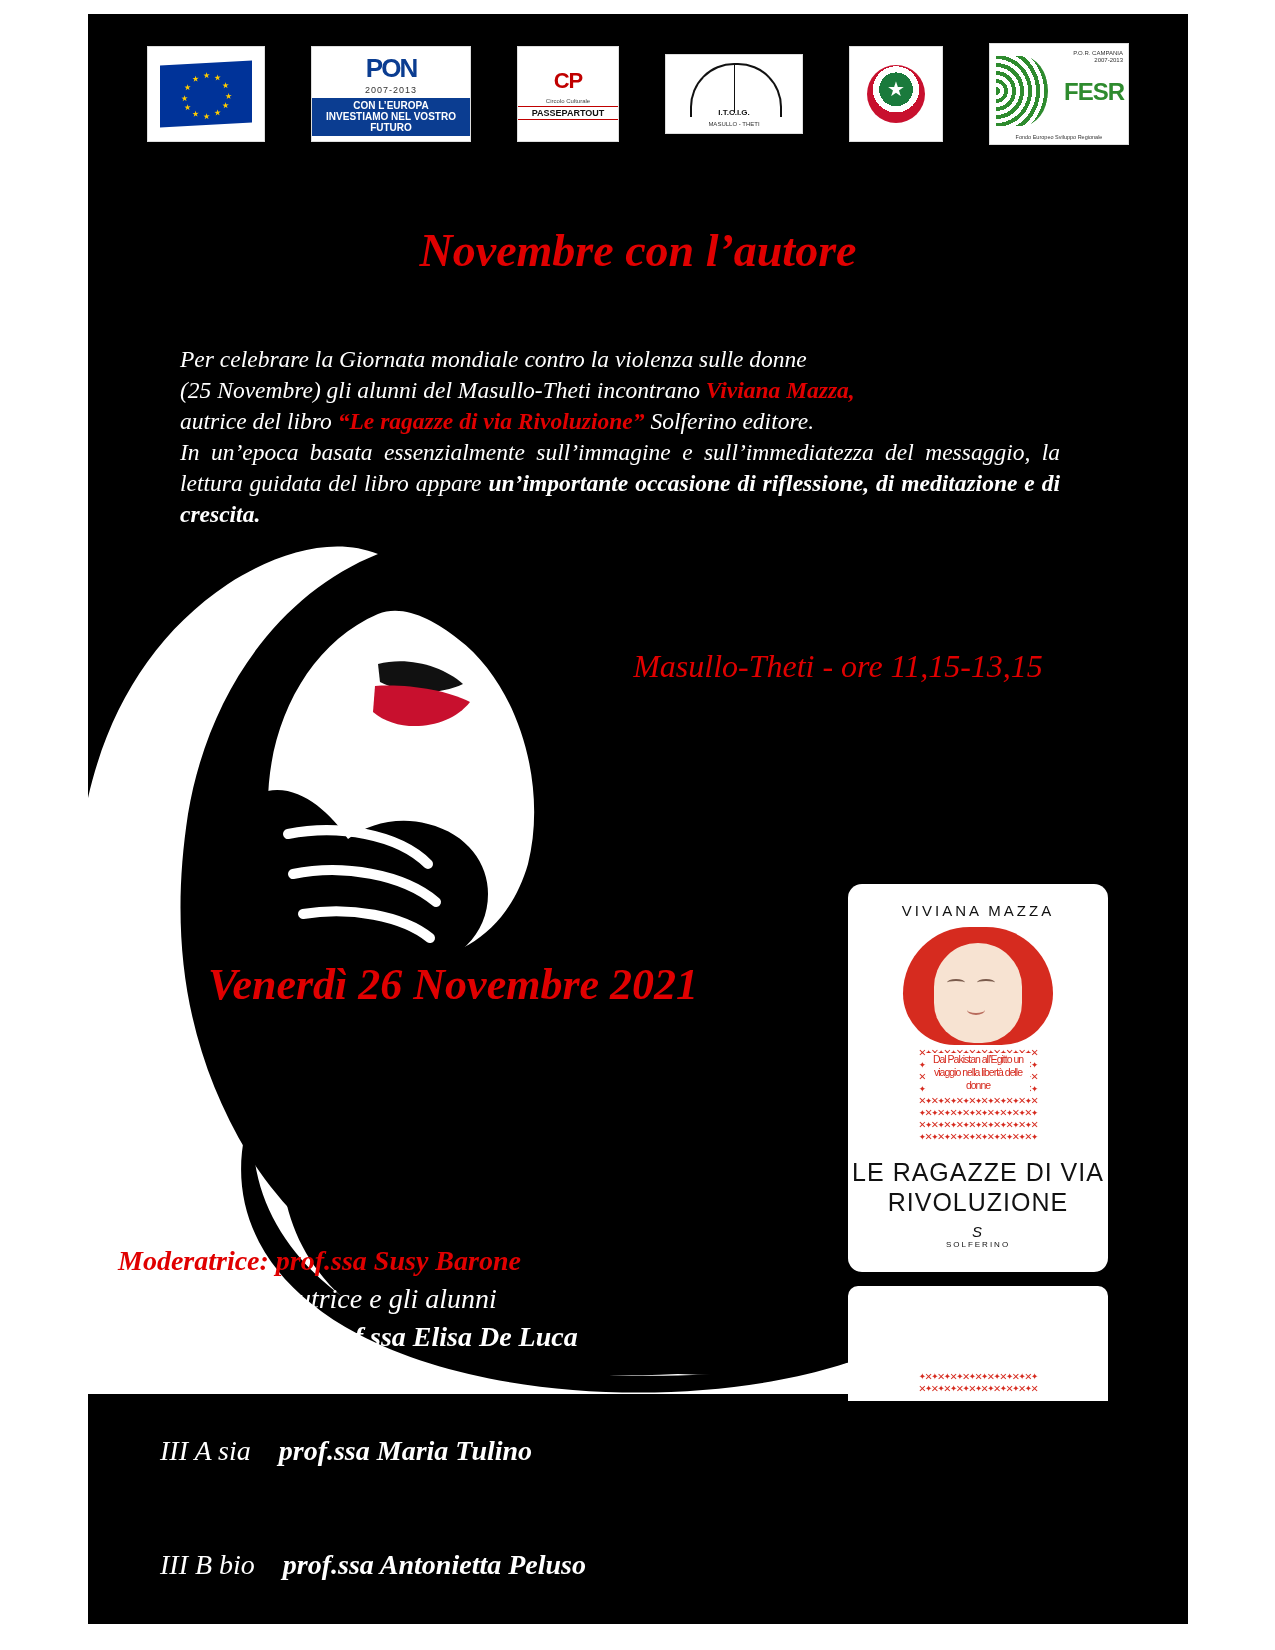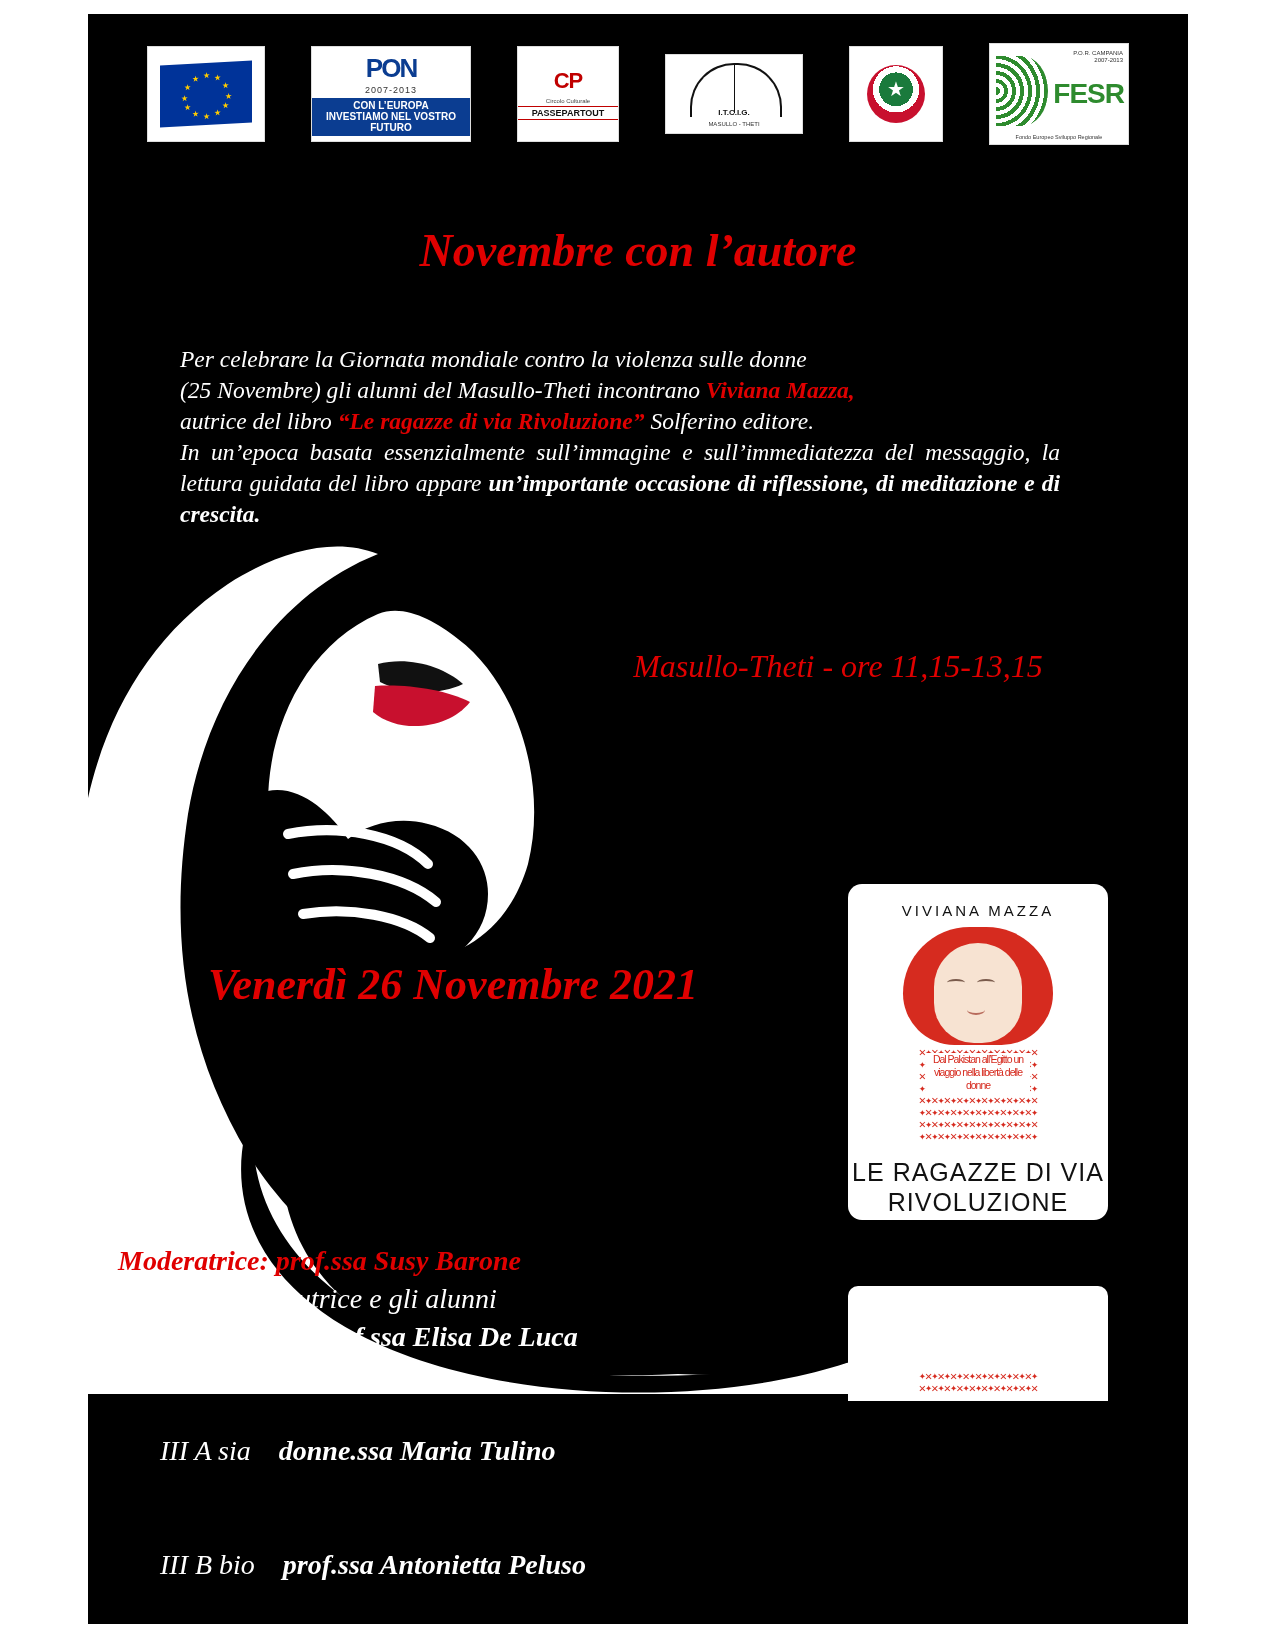--- a/index.html
+++ b/index.html
@@ -167,21 +167,21 @@
   .fesr-rings {
     position: absolute; left: 6px; top: 12px;
     width: 52px; height: 70px;
     border-radius: 0 50% 50% 0 / 0 50% 50% 0;
     background:
       repeating-radial-gradient(circle at 0% 50%, #2e8b2e 0 4px, #ffffff 4px 8px);
   }
   .fesr-text {
     position: absolute; right: 4px; top: 34px;
     font-family: "Liberation Sans", sans-serif;
-    font-size: 28px; font-weight: bold; color: #2e8b2e;
+    font-size: 24px; font-weight: bold; color: #2e8b2e;
     letter-spacing: -1px;
   }
   .fesr-top {
     position: absolute; right: 5px; top: 6px;
     font-family: "Liberation Sans", sans-serif;
     font-size: 6px; color: #333; text-align: right; line-height: 7px;
   }
   .fesr-bottom {
     position: absolute; left: 0; bottom: 4px; width: 100%;
     font-family: "Liberation Sans", sans-serif;
@@ -237,21 +237,21 @@
     width: 900px;
     height: 860px;
   }
 
   
   .book {
     position: absolute;
     left: 760px;
     top: 870px;
     width: 260px;
-    height: 336px;
+    height: 388px;
     background: #ffffff;
     border-radius: 14px;
     overflow: hidden;
   }
   .book-author {
     text-align: center;
     font-family: "Liberation Sans", sans-serif;
     font-size: 15px;
     letter-spacing: 3px;
     color: #111;
@@ -520,21 +520,21 @@
 
   <div class="credits">
     <div class="moderatrice">Moderatrice: prof.ssa Susy Barone</div>
     <div>Dibattito tra l’autrice e gli alunni</div>
     <div>
       <span>Saluto della D.S. </span><b>prof.ssa Elisa De Luca</b>
     </div>
     <div>Classi e docenti coinvolti:</div>
 
     <div class="row">
-      <span>III A sia</span><span>&nbsp;&nbsp;&nbsp;&nbsp;</span><b>donne.ssa Maria Tulino</b>
+      <span>III A sia</span><span>&nbsp;&nbsp;&nbsp;&nbsp;</span><b>prof.ssa Maria Tulino</b>
     </div>
     <div class="row">
       <span>III B bio</span><span>&nbsp;&nbsp;&nbsp;&nbsp;</span><b>prof.ssa Antonietta Peluso</b>
     </div>
     <div class="row">
       
     </div>
 
   </div>
 

